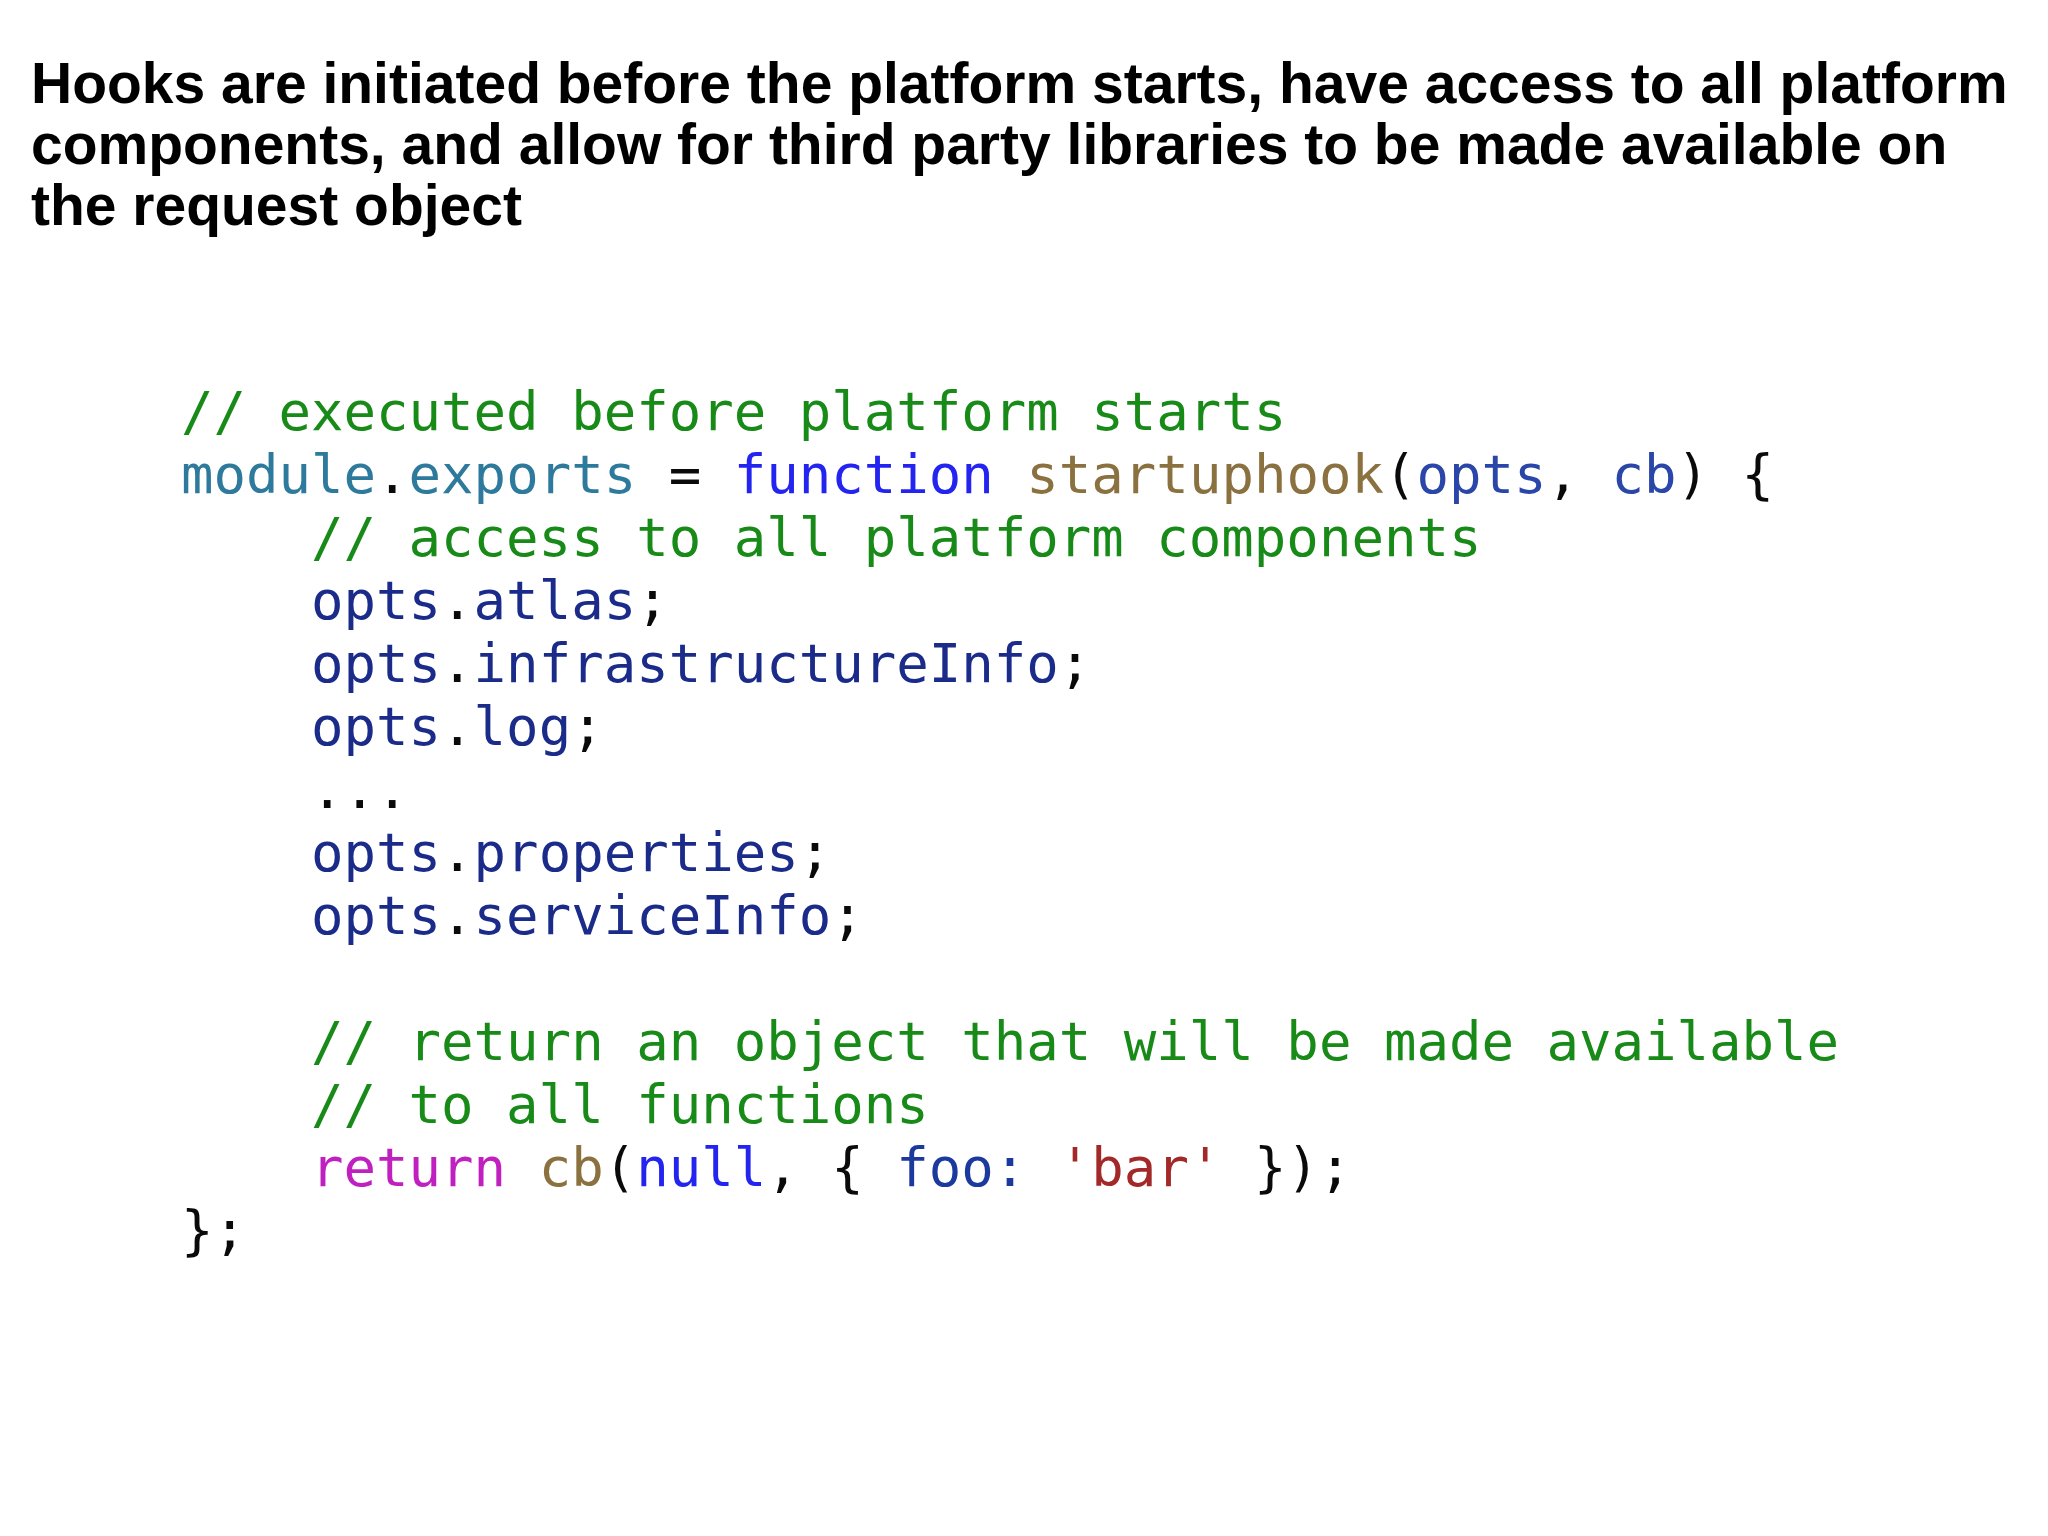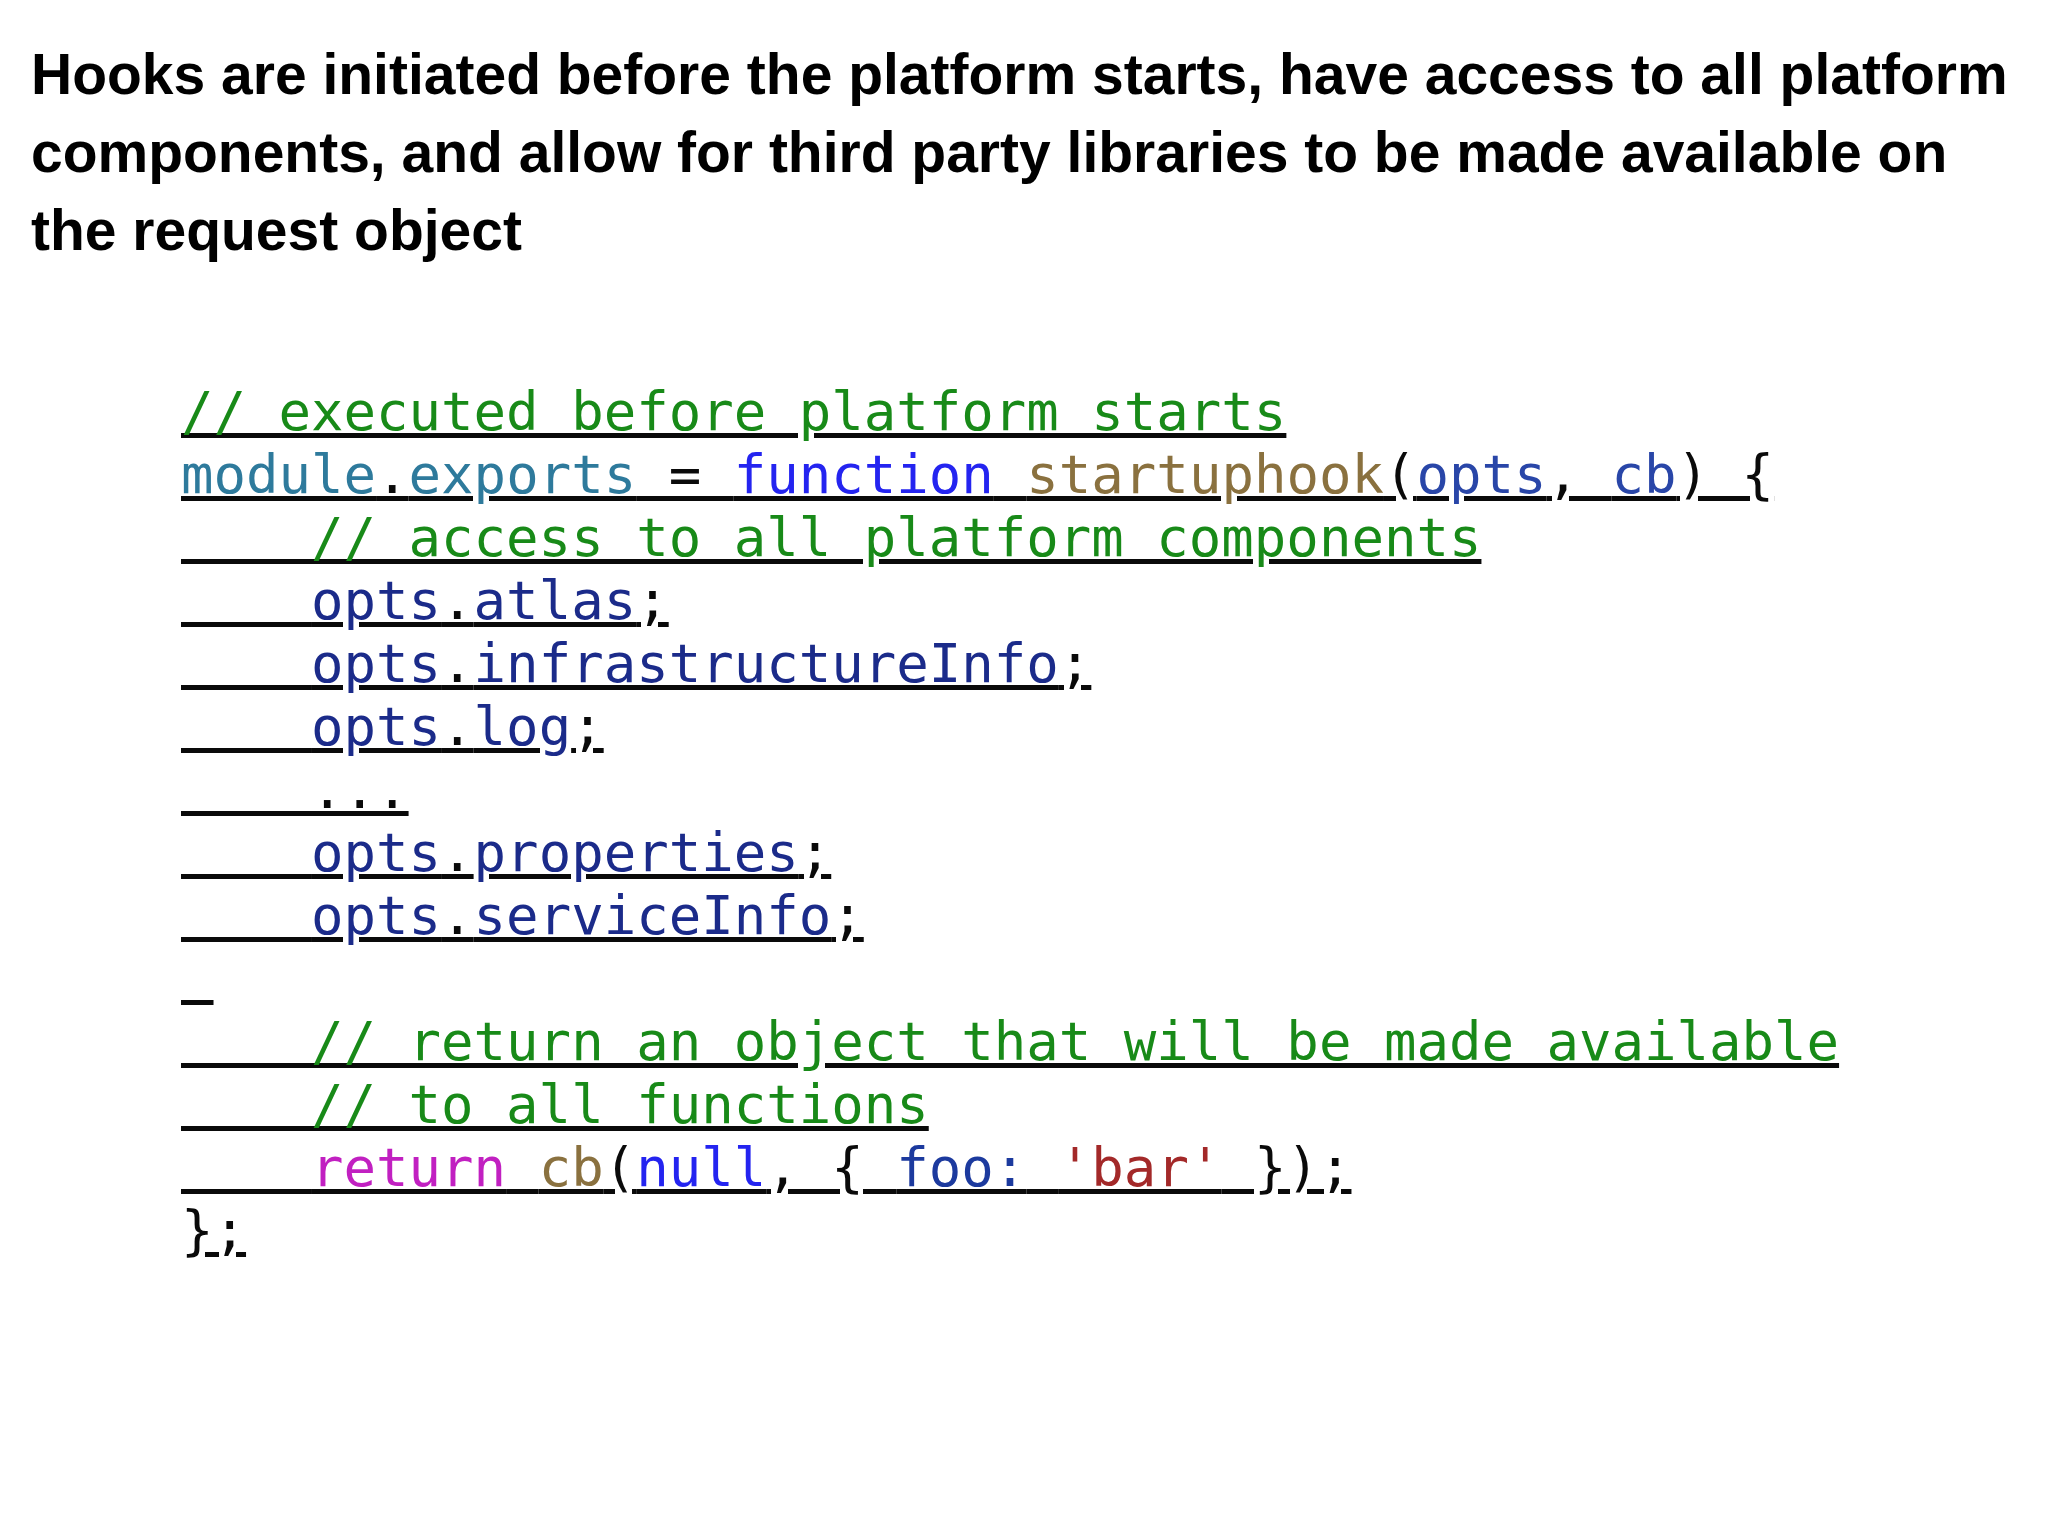--- a/index.html
+++ b/index.html
@@ -10,41 +10,40 @@
   body {
     position: relative;
     width: 2048px;
     height: 1536px;
     overflow: hidden;
     font-family: "Liberation Sans", sans-serif;
   }
   .heading {
     position: absolute;
     left: 31px;
-    top: 35px;
+    top: 53px;
     font-size: 57px;
-    line-height: 78px;
+    line-height: 61px;
     font-weight: bold;
     color: #000000;
     white-space: pre-line;
   }
   .code-block {
     position: absolute;
     left: 181px;
     top: 380px;
     font-family: "DejaVu Sans Mono", monospace;
     font-size: 54px;
     line-height: 63px;
     color: #0a0a0a;
     white-space: pre;
   }
   .code-line {
     height: 63px;
     white-space: pre;
-    text-decoration: underline;
   }
 </style>
 </head>
 <body>
 
 <div class="heading">Hooks are initiated before the platform starts, have access to all platform
 components, and allow for third party libraries to be made available on
 the request object</div>
 
 <div class="code-block"><div class="code-line"><span style="color: rgb(24, 138, 24);">// executed before platform starts</span></div><div class="code-line"><span style="color: rgb(46, 122, 156);">module</span><span style="color: rgb(10, 10, 10);">.</span><span style="color: rgb(46, 122, 156);">exports</span><span style="color: rgb(10, 10, 10);"> = </span><span style="color: rgb(36, 36, 240);">function</span><span style="color: rgb(10, 10, 10);"> </span><span style="color: rgb(138, 113, 63);">startuphook</span><span style="color: rgb(10, 10, 10);">(</span><span style="color: rgb(41, 70, 168);">opts</span><span style="color: rgb(10, 10, 10);">, </span><span style="color: rgb(41, 70, 168);">cb</span><span style="color: rgb(10, 10, 10);">) {</span></div><div class="code-line"><span style="color: rgb(24, 138, 24);">    // access to all platform components</span></div><div class="code-line"><span style="color: rgb(10, 10, 10);">    </span><span style="color: rgb(27, 43, 138);">opts</span><span style="color: rgb(10, 10, 10);">.</span><span style="color: rgb(27, 43, 138);">atlas</span><span style="color: rgb(10, 10, 10);">;</span></div><div class="code-line"><span style="color: rgb(10, 10, 10);">    </span><span style="color: rgb(27, 43, 138);">opts</span><span style="color: rgb(10, 10, 10);">.</span><span style="color: rgb(27, 43, 138);">infrastructureInfo</span><span style="color: rgb(10, 10, 10);">;</span></div><div class="code-line"><span style="color: rgb(10, 10, 10);">    </span><span style="color: rgb(27, 43, 138);">opts</span><span style="color: rgb(10, 10, 10);">.</span><span style="color: rgb(27, 43, 138);">log</span><span style="color: rgb(10, 10, 10);">;</span></div><div class="code-line"><span style="color: rgb(10, 10, 10);">    ...</span></div><div class="code-line"><span style="color: rgb(10, 10, 10);">    </span><span style="color: rgb(27, 43, 138);">opts</span><span style="color: rgb(10, 10, 10);">.</span><span style="color: rgb(27, 43, 138);">properties</span><span style="color: rgb(10, 10, 10);">;</span></div><div class="code-line"><span style="color: rgb(10, 10, 10);">    </span><span style="color: rgb(27, 43, 138);">opts</span><span style="color: rgb(10, 10, 10);">.</span><span style="color: rgb(27, 43, 138);">serviceInfo</span><span style="color: rgb(10, 10, 10);">;</span></div><div class="code-line">&nbsp;</div><div class="code-line"><span style="color: rgb(24, 138, 24);">    // return an object that will be made available</span></div><div class="code-line"><span style="color: rgb(24, 138, 24);">    // to all functions</span></div><div class="code-line"><span style="color: rgb(10, 10, 10);">    </span><span style="color: rgb(193, 32, 193);">return</span><span style="color: rgb(10, 10, 10);"> </span><span style="color: rgb(138, 113, 63);">cb</span><span style="color: rgb(10, 10, 10);">(</span><span style="color: rgb(36, 36, 240);">null</span><span style="color: rgb(10, 10, 10);">, { </span><span style="color: rgb(28, 58, 158);">foo:</span><span style="color: rgb(10, 10, 10);"> </span><span style="color: rgb(163, 41, 41);">'bar'</span><span style="color: rgb(10, 10, 10);"> });</span></div><div class="code-line"><span style="color: rgb(10, 10, 10);">};</span></div></div>

